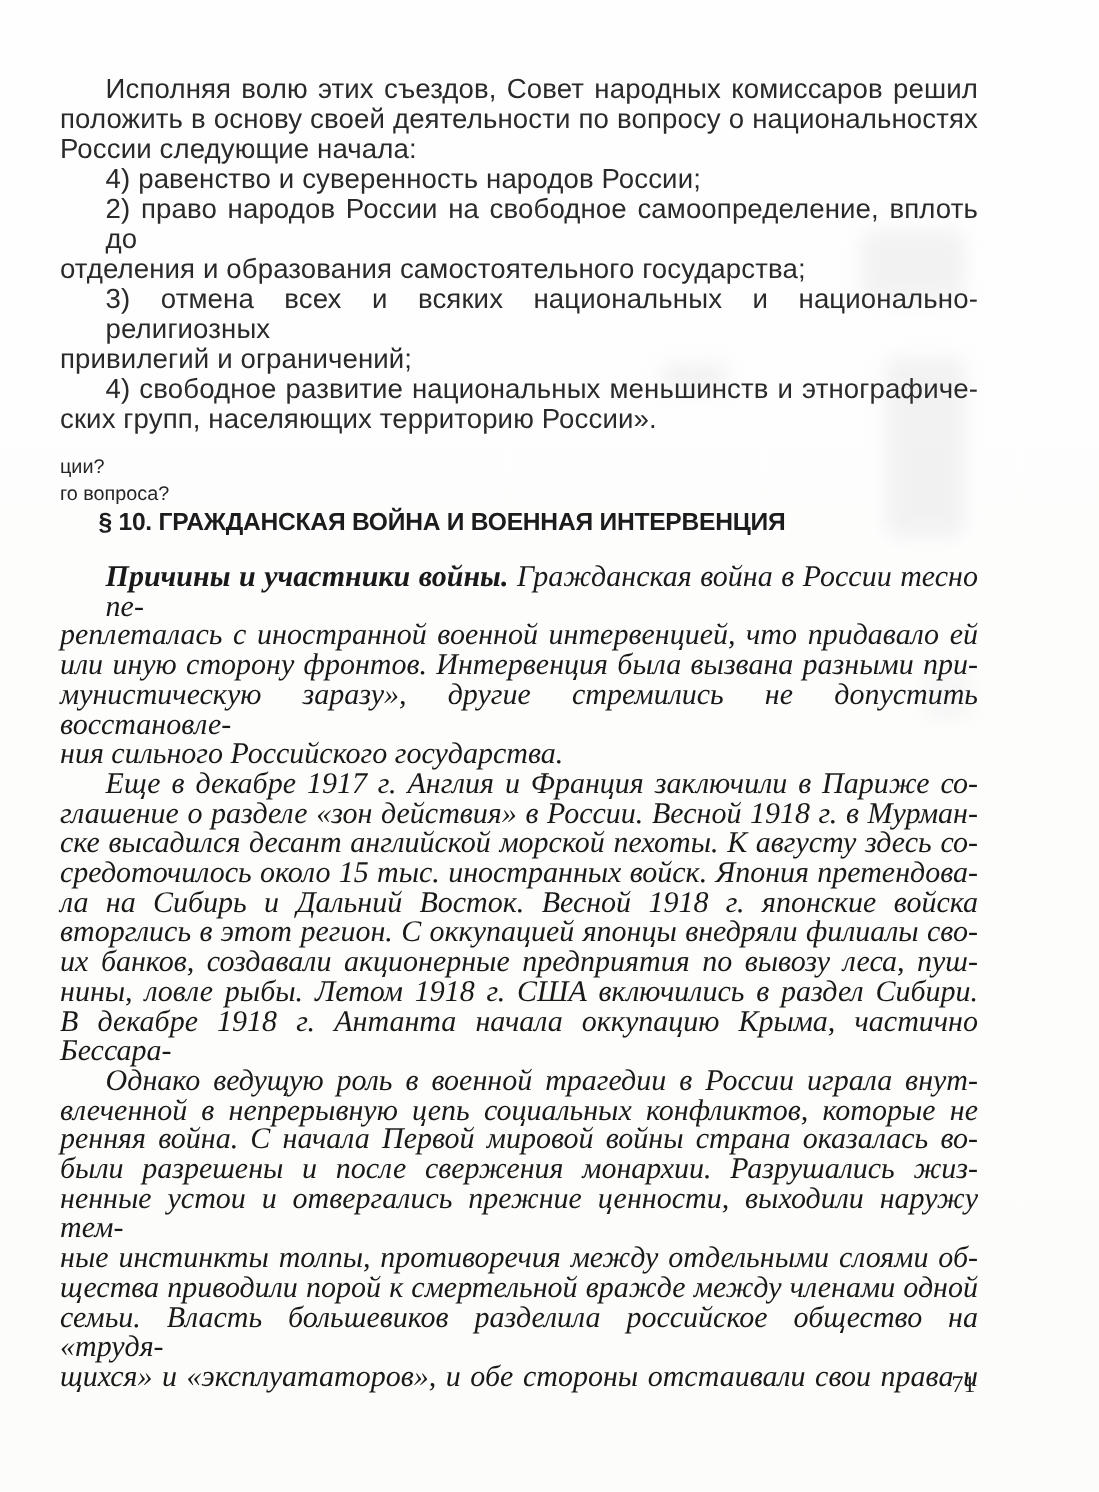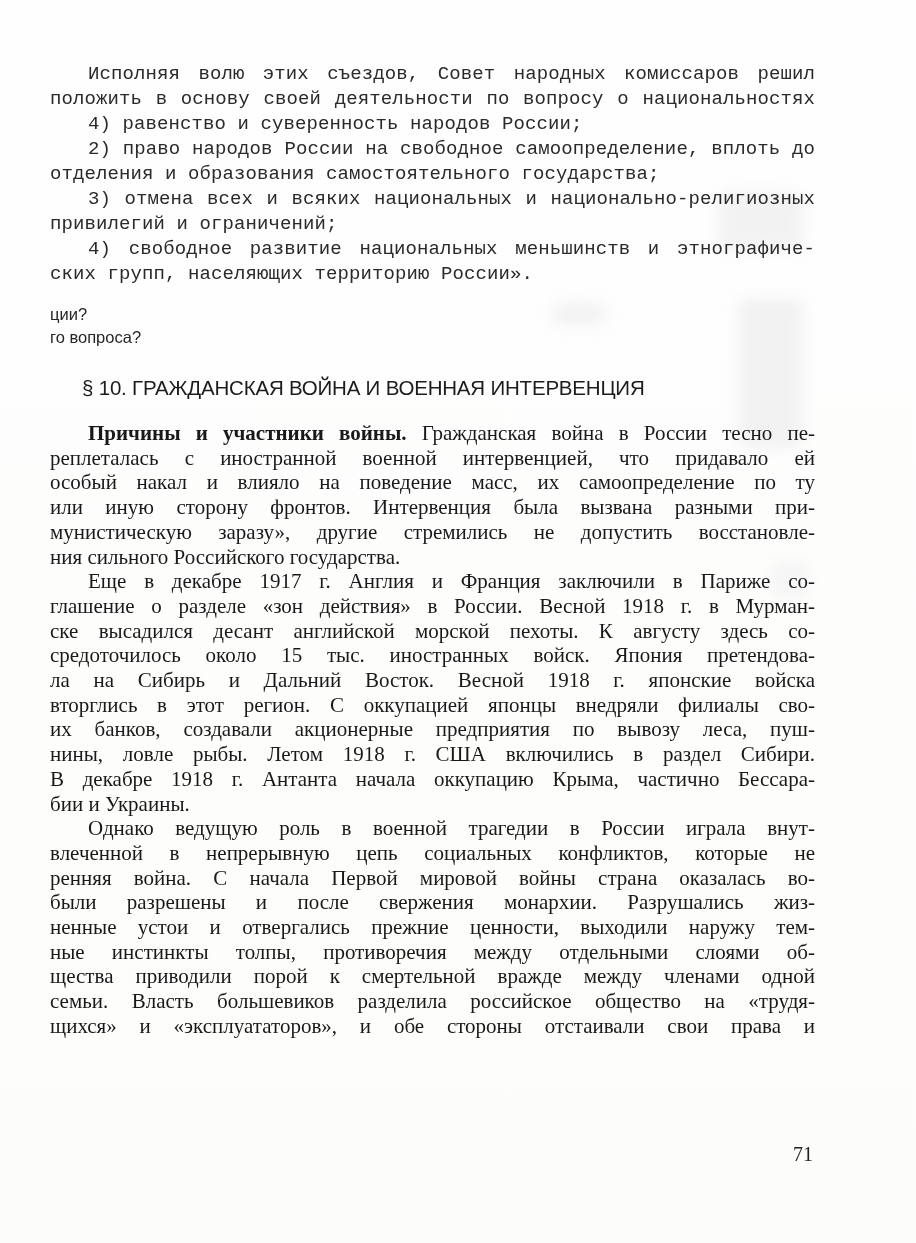--- a/index.html
+++ b/index.html
@@ -23,52 +23,52 @@
   
   .line {
     text-align: justify;
     text-align-last: justify;
     white-space: normal;
   }
   .line.nojust { text-align: left; text-align-last: auto; }
   .line.indent { padding-left: 38px; }
 
   .excerpt {
-    font-family: Liberation Mono, monospace;
-    font-size: 19px;
+    font-family: Liberation Sans, sans-serif;
+    font-size: 23px;
     line-height: 25px;
     color: #2a2a2a;
     letter-spacing: 0.1px;
   }
   .questions {
     margin-top: 16px;
     font-family: "Liberation Sans", sans-serif;
     font-size: 16.5px;
     line-height: 23px;
     color: #262626;
   }
   .questions .line.indent { padding-left: 35px; }
   .questions b { font-weight: bold; }
 
   .section-heading {
-    margin-top: 27px;
     padding-left: 32px;
     font-family: "Liberation Sans", sans-serif;
-    font-weight: normal;
+    font-weight: bold;
     font-size: 20.5px;
     letter-spacing: -0.2px;
     color: #1c1c1c;
     text-align: left;
   }
   .bodytext {
     margin-top: 21px;
     font-family: "Liberation Serif", serif;
-    font-size: 21px;
+    font-size: 25px;
     line-height: 24.7px;
     color: #191919;
+    font-style: italic;
   }
   .bodytext b { font-weight: bold; }
 
   .page-number {
     position: absolute;
     top: 1143px;
     left: 50px;
     width: 763px;
     text-align: right;
     font-family: "Liberation Serif", serif;
@@ -97,56 +97,55 @@
   <div class="smudge s1"></div>
   <div class="smudge s2"></div>
   <div class="smudge s3"></div>
   <div class="smudge s4"></div>
 
   <div class="content">
 
     <div class="excerpt">
         <div class="line indent">Исполняя волю этих съездов, Совет народных комиссаров решил</div>
         <div class="line">положить в основу своей деятельности по вопросу о национальностях</div>
+        <div class="line nojust">России следующие начала:</div>
         <div class="line indent nojust">4) равенство и суверенность народов России;</div>
         <div class="line indent">2) право народов России на свободное самоопределение, вплоть до</div>
         <div class="line nojust">отделения и образования самостоятельного государства;</div>
         <div class="line indent">3) отмена всех и всяких национальных и национально-религиозных</div>
         <div class="line nojust">привилегий и ограничений;</div>
         <div class="line indent">4) свободное развитие национальных меньшинств и этнографиче-</div>
         <div class="line nojust">ских групп, населяющих территорию России».</div>
       </div>
 
     <div class="questions">
         <div class="line nojust">ции?</div>
         <div class="line nojust">го вопроса?</div>
       </div>
 
     <div class="section-heading">§ 10. ГРАЖДАНСКАЯ ВОЙНА И ВОЕННАЯ ИНТЕРВЕНЦИЯ</div>
 
     <div class="bodytext">
       <div>
           <div class="line indent"><b>Причины и участники войны.</b> Гражданская война в России тесно пе-</div>
           <div class="line">реплеталась с иностранной военной интервенцией, что придавало ей</div>
-          <div class="line">особый накал и влияло на поведение масс, их самоопределение по ту</div>
           <div class="line">или иную сторону фронтов. Интервенция была вызвана разными при-</div>
           <div class="line">мунистическую заразу», другие стремились не допустить восстановле-</div>
           <div class="line nojust">ния сильного Российского государства.</div>
         </div>
       <div>
           <div class="line indent">Еще в декабре 1917 г. Англия и Франция заключили в Париже со-</div>
           <div class="line">глашение о разделе «зон действия» в России. Весной 1918 г. в Мурман-</div>
           <div class="line">ске высадился десант английской морской пехоты. К августу здесь со-</div>
           <div class="line">средоточилось около 15 тыс. иностранных войск. Япония претендова-</div>
           <div class="line">ла на Сибирь и Дальний Восток. Весной 1918 г. японские войска</div>
           <div class="line">вторглись в этот регион. С оккупацией японцы внедряли филиалы сво-</div>
           <div class="line">их банков, создавали акционерные предприятия по вывозу леса, пуш-</div>
           <div class="line">нины, ловле рыбы. Летом 1918 г. США включились в раздел Сибири.</div>
           <div class="line">В декабре 1918 г. Антанта начала оккупацию Крыма, частично Бессара-</div>
-          <div class="line nojust">бии и Украины.</div>
         </div>
       <div>
           <div class="line indent">Однако ведущую роль в военной трагедии в России играла внут-</div>
           <div class="line">влеченной в непрерывную цепь социальных конфликтов, которые не</div>
           <div class="line">ренняя война. С начала Первой мировой войны страна оказалась во-</div>
           <div class="line">были разрешены и после свержения монархии. Разрушались жиз-</div>
           <div class="line">ненные устои и отвергались прежние ценности, выходили наружу тем-</div>
           <div class="line">ные инстинкты толпы, противоречия между отдельными слоями об-</div>
           <div class="line">щества приводили порой к смертельной вражде между членами одной</div>
           <div class="line">семьи. Власть большевиков разделила российское общество на «трудя-</div>

